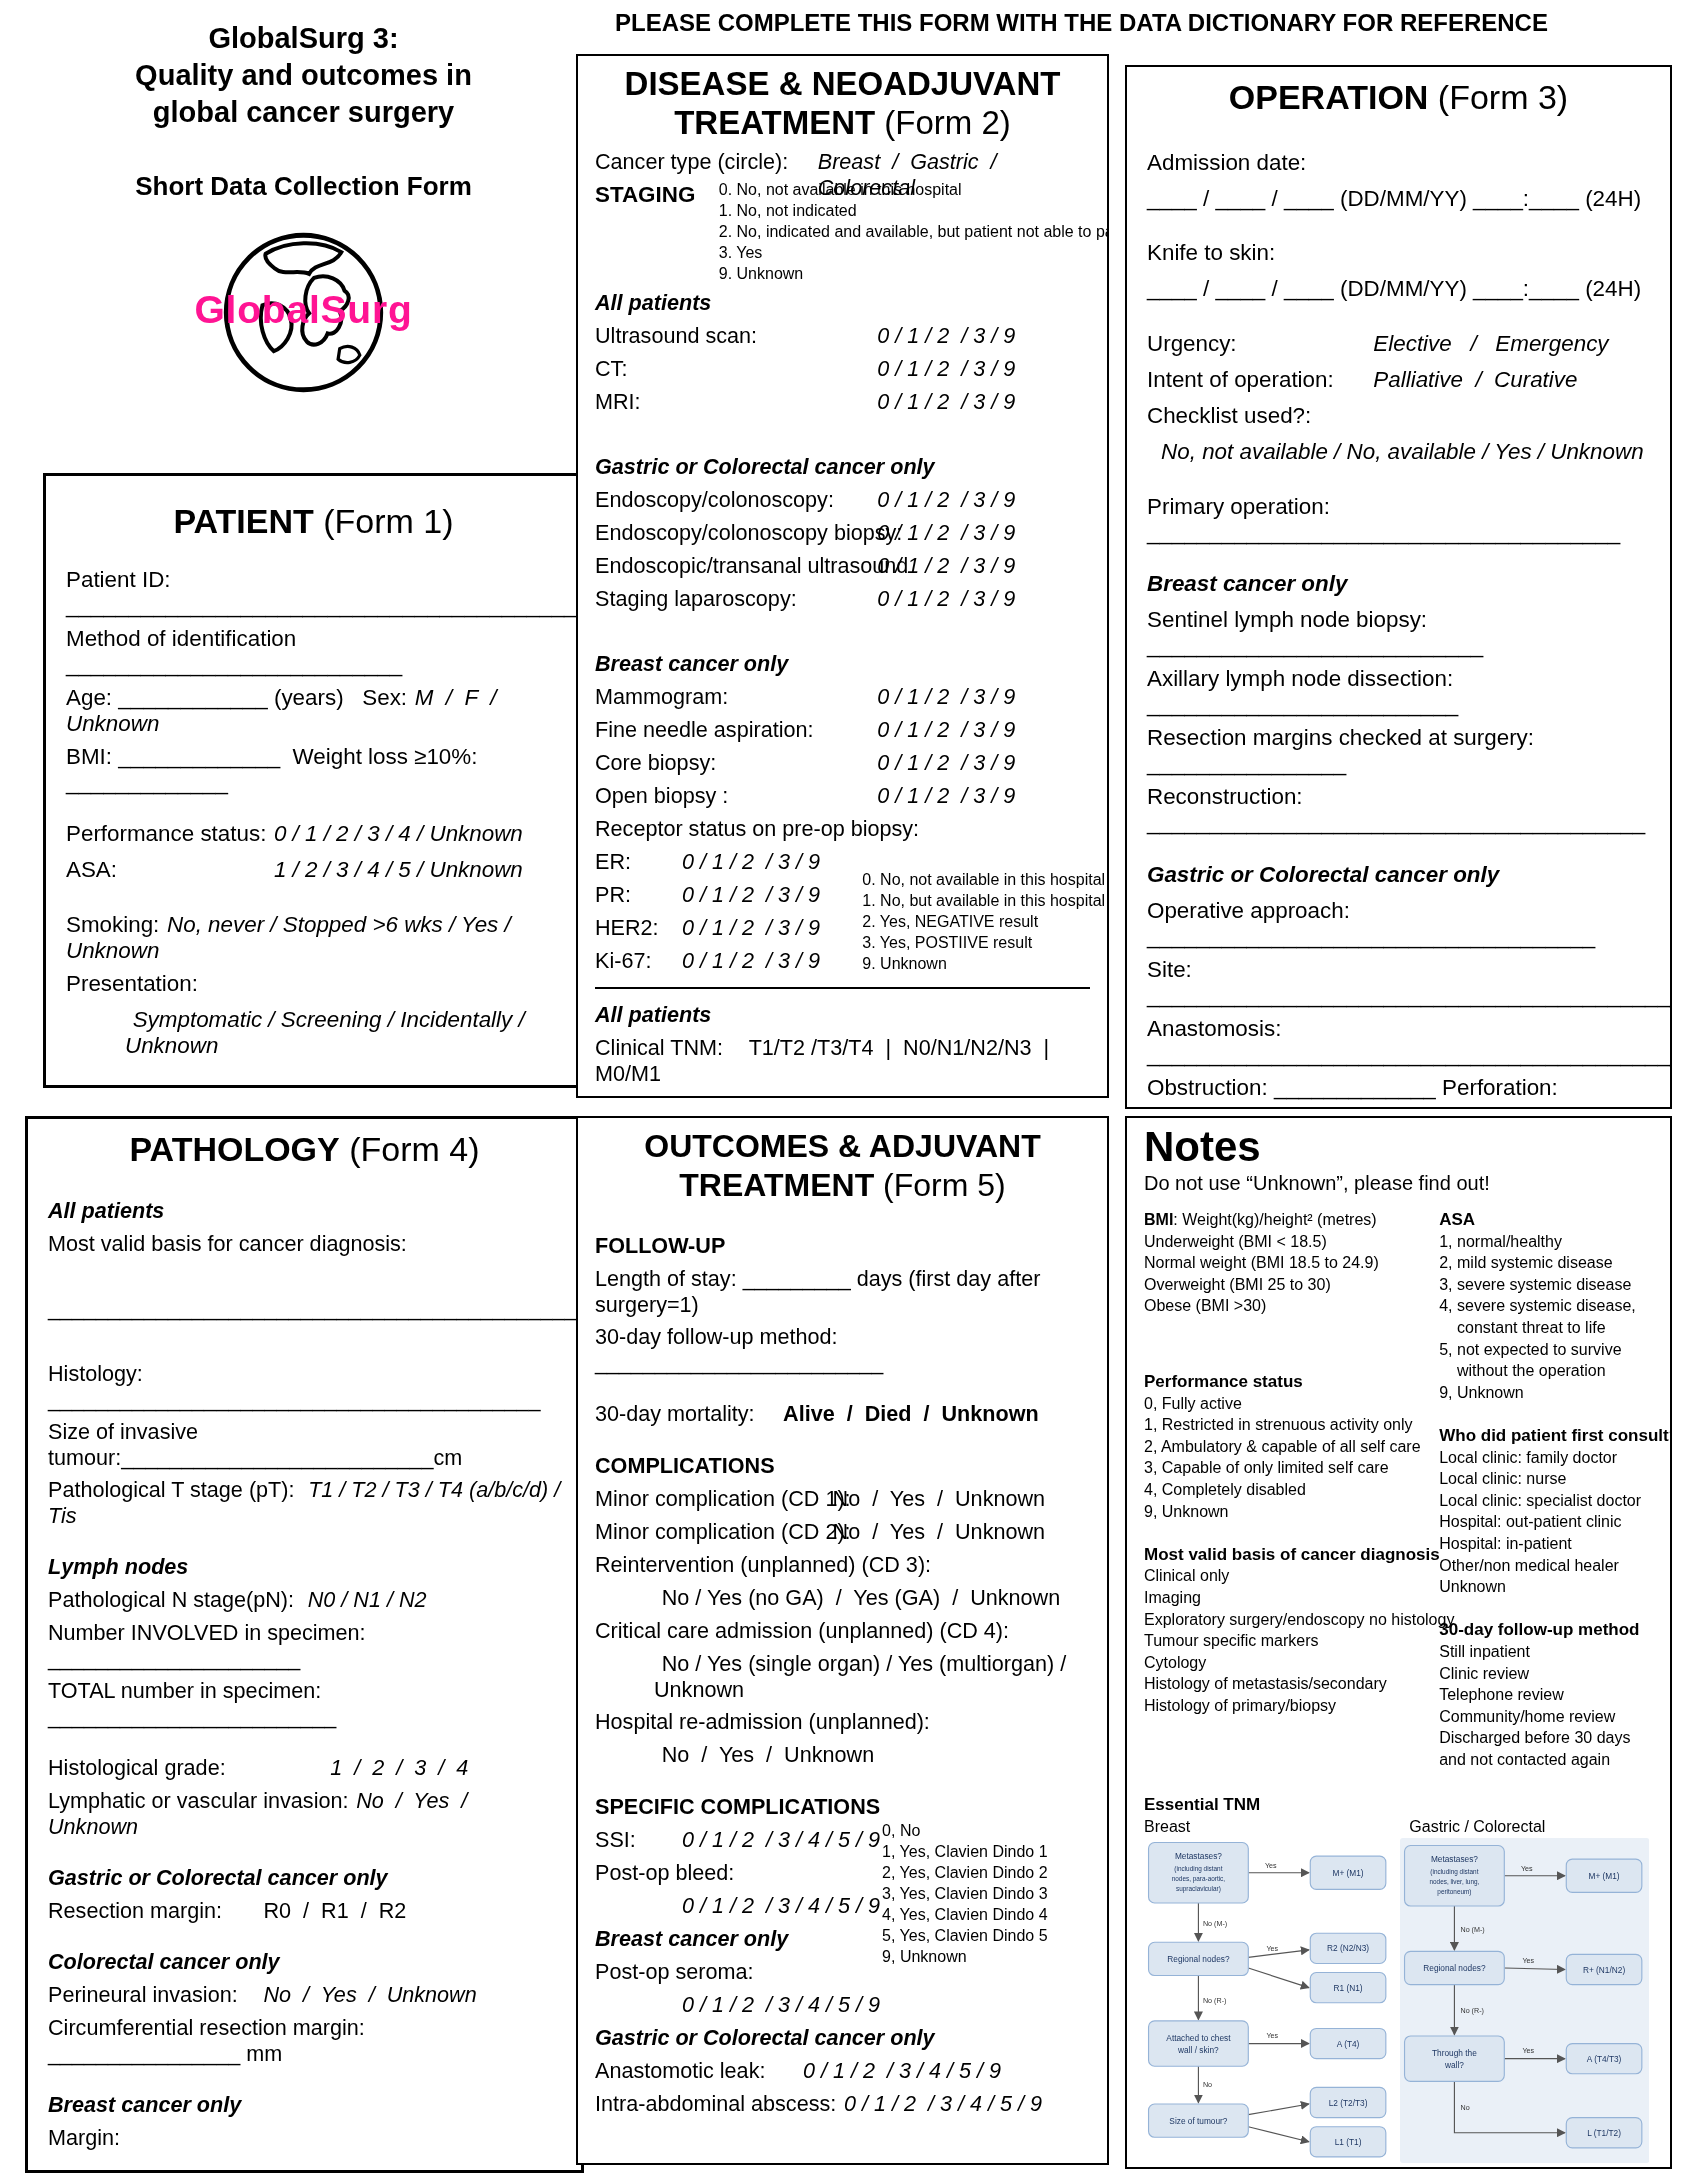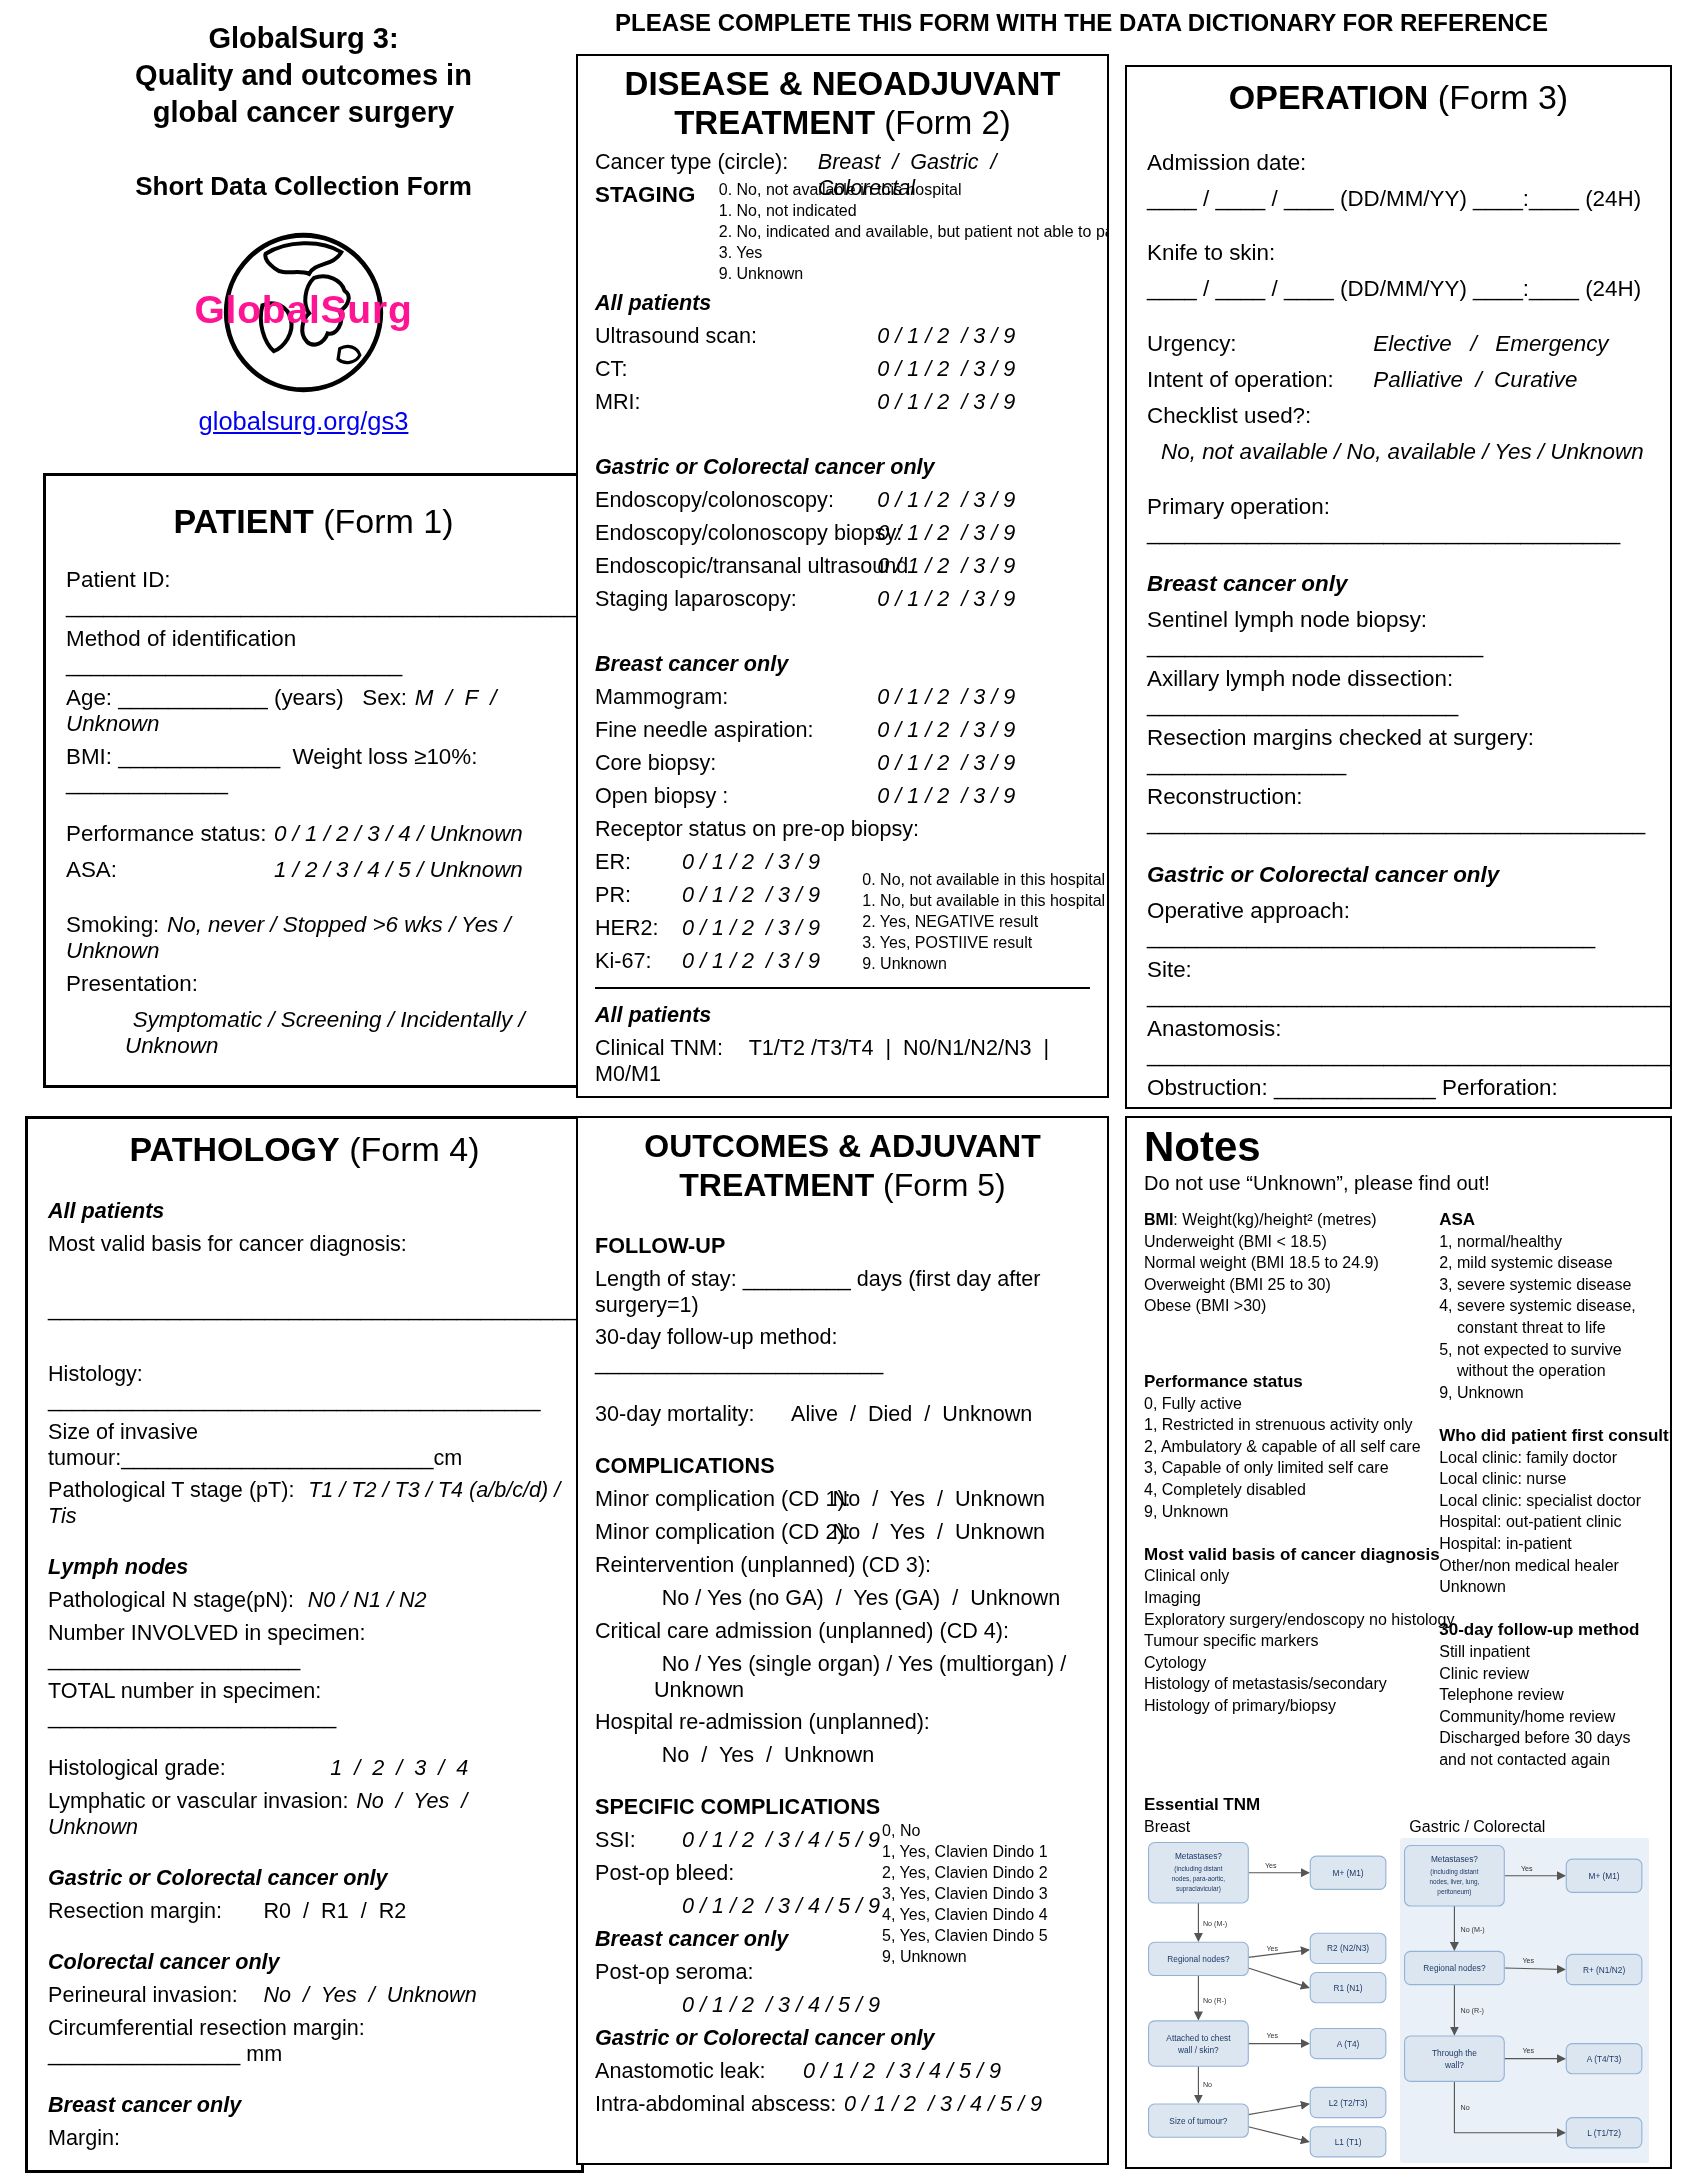--- a/index.html
+++ b/index.html
@@ -11,21 +11,21 @@
   .box-title{text-align:center;font-weight:bold;}
   .box-title .reg{font-weight:normal;}
   .lines{padding:0;}
   .line{position:relative;display:block;}
   .f29 .line{font-size:22.4px;min-height:36px;padding-top:7px;box-sizing:border-box;}
   .f28 .line{font-size:21.6px;min-height:33px;padding-top:6.2px;box-sizing:border-box;}
   .lbl{white-space:pre-wrap;}
   .b{font-weight:bold;}
   .opt{font-style:italic;margin-left:7.7px;white-space:pre-wrap;}
   .opt.u{font-style:normal;}
-  .line.r38 .opt{position:absolute;left:38%;margin-left:8px;}
+  .line.r38 .opt{position:absolute;left:38%;margin-left:0;font-weight:bold;}
   .line.r42 .opt{position:absolute;left:42%;margin-left:0;}
   .line.r45 .opt{position:absolute;left:45%;margin-left:0;}
   .line.r48 .opt{position:absolute;left:48%;margin-left:0;}
   .line.r55 .opt{position:absolute;left:55%;margin-left:0;}
   .line.r57 .opt{position:absolute;left:57%;margin-left:0;}
   .line.indent{padding-left:59px;}
   .line.center{text-align:center;}
   .line.gap{margin-top:18.6px;}
   .line.biggap{margin-top:32px;}
   .line.head{font-weight:bold;font-style:italic;}
@@ -106,23 +106,20 @@
   <div id="subtitle">Short Data Collection Form</div>
   <div id="logo">
     <svg width="169" height="169" viewBox="0 0 210 210">
       <circle cx="105" cy="105" r="96" fill="#fff" stroke="#000" stroke-width="6"></circle>
       <path d="M58,32 C84,16 126,14 152,30 C142,48 120,42 112,57 C99,51 80,60 69,50 C61,44 56,38 58,32 Z" fill="#fff" stroke="#000" stroke-width="5"></path>
       <path d="M118,62 C134,56 152,64 156,78 C166,84 160,98 150,103 C156,118 146,134 135,131 C130,144 117,149 109,141 C99,130 104,113 112,106 C104,95 106,74 118,62 Z" fill="#fff" stroke="#000" stroke-width="5"></path>
       <path d="M54,96 C70,89 86,98 89,113 C94,130 81,148 68,153 C56,142 48,118 54,96 Z" fill="#fff" stroke="#000" stroke-width="5"></path>
       <path d="M150,150 C160,144 172,148 175,158 C170,168 156,170 148,163 Z" fill="#fff" stroke="#000" stroke-width="4"></path>
     </svg>
     <div id="logo-text" style="color:#ff1493;">GlobalSurg</div>
-  </div>
-  <div id="link-wrap">
-    <a id="link" href="#">globalsurg.org/gs3</a>
   </div>
 </div>
 
 <div class="box" id="patient-box">
   <div class="box-title"><span>PATIENT</span><span class="reg"> (Form 1)</span></div>
   <div class="lines f29">
       <div class="line"><span class="lbl">Patient ID: _________________________________________</span></div>
       <div class="line"><span class="lbl">Method of identification  ___________________________</span></div>
       <div class="line"><span class="lbl">Age: ____________ (years)   Sex:</span><span class="opt">M  /  F  /  Unknown</span></div>
       <div class="line"><span class="lbl">BMI: _____________  Weight loss ≥10%: _____________</span></div>

